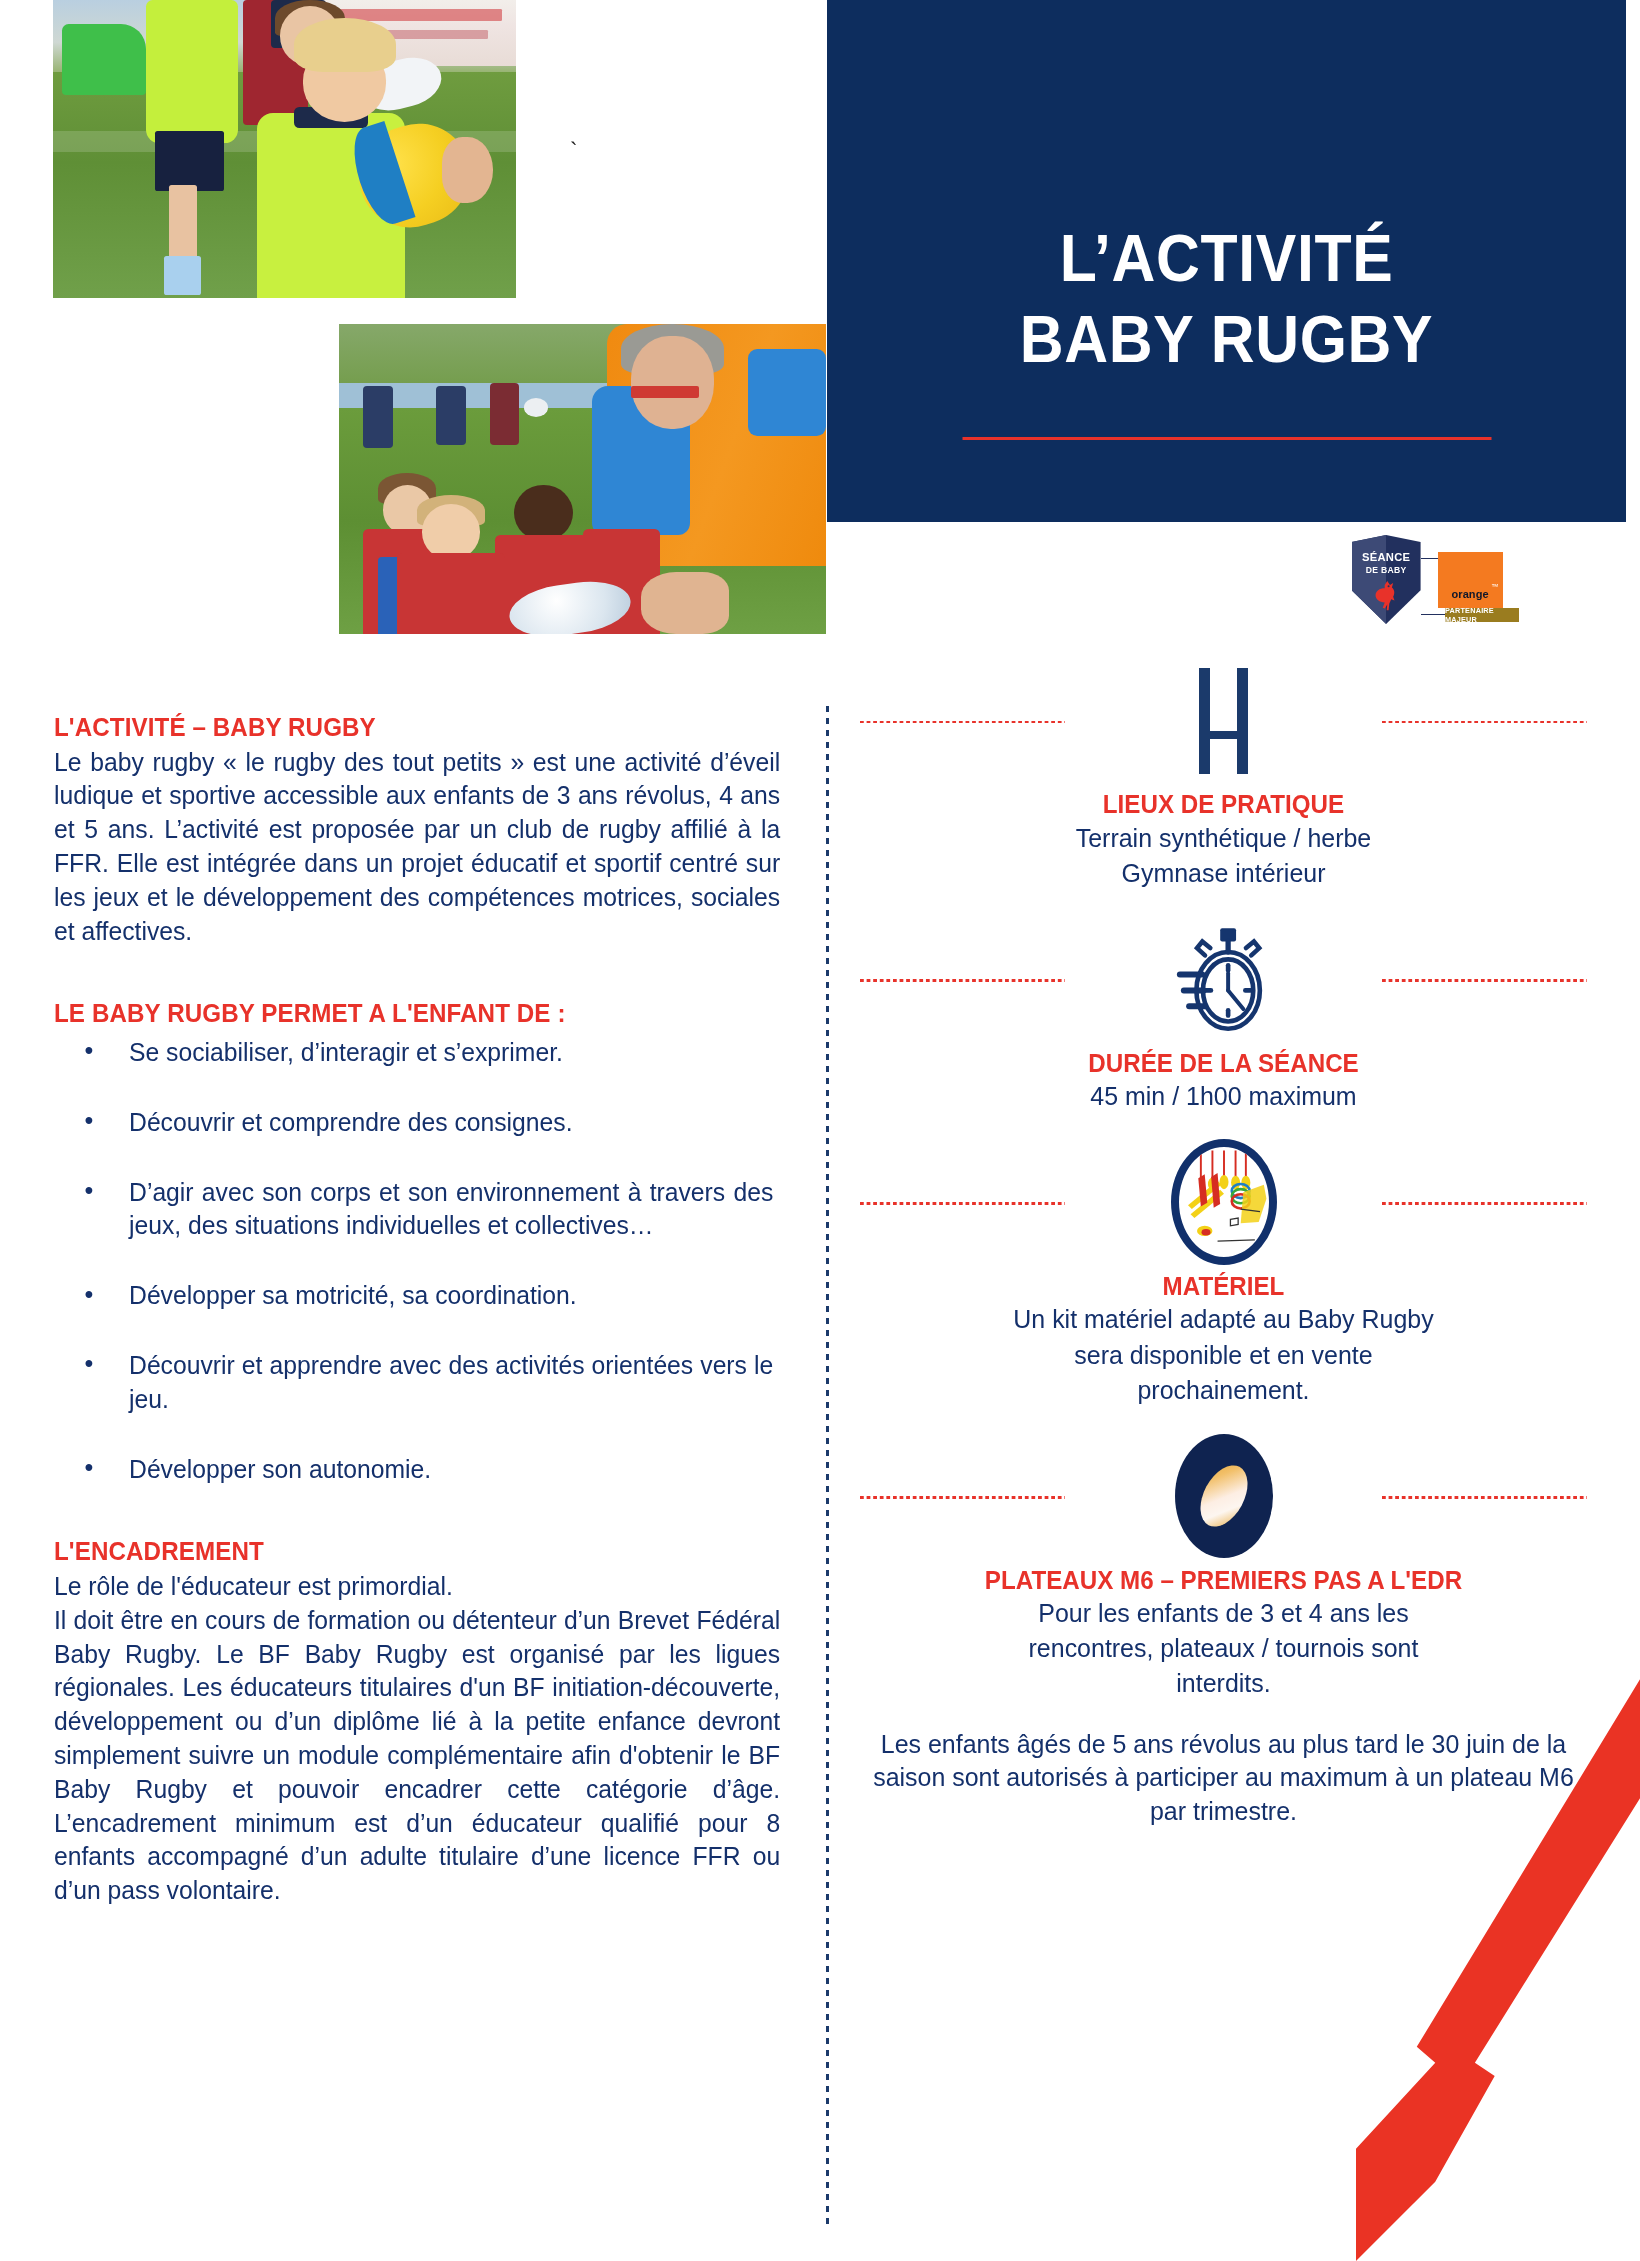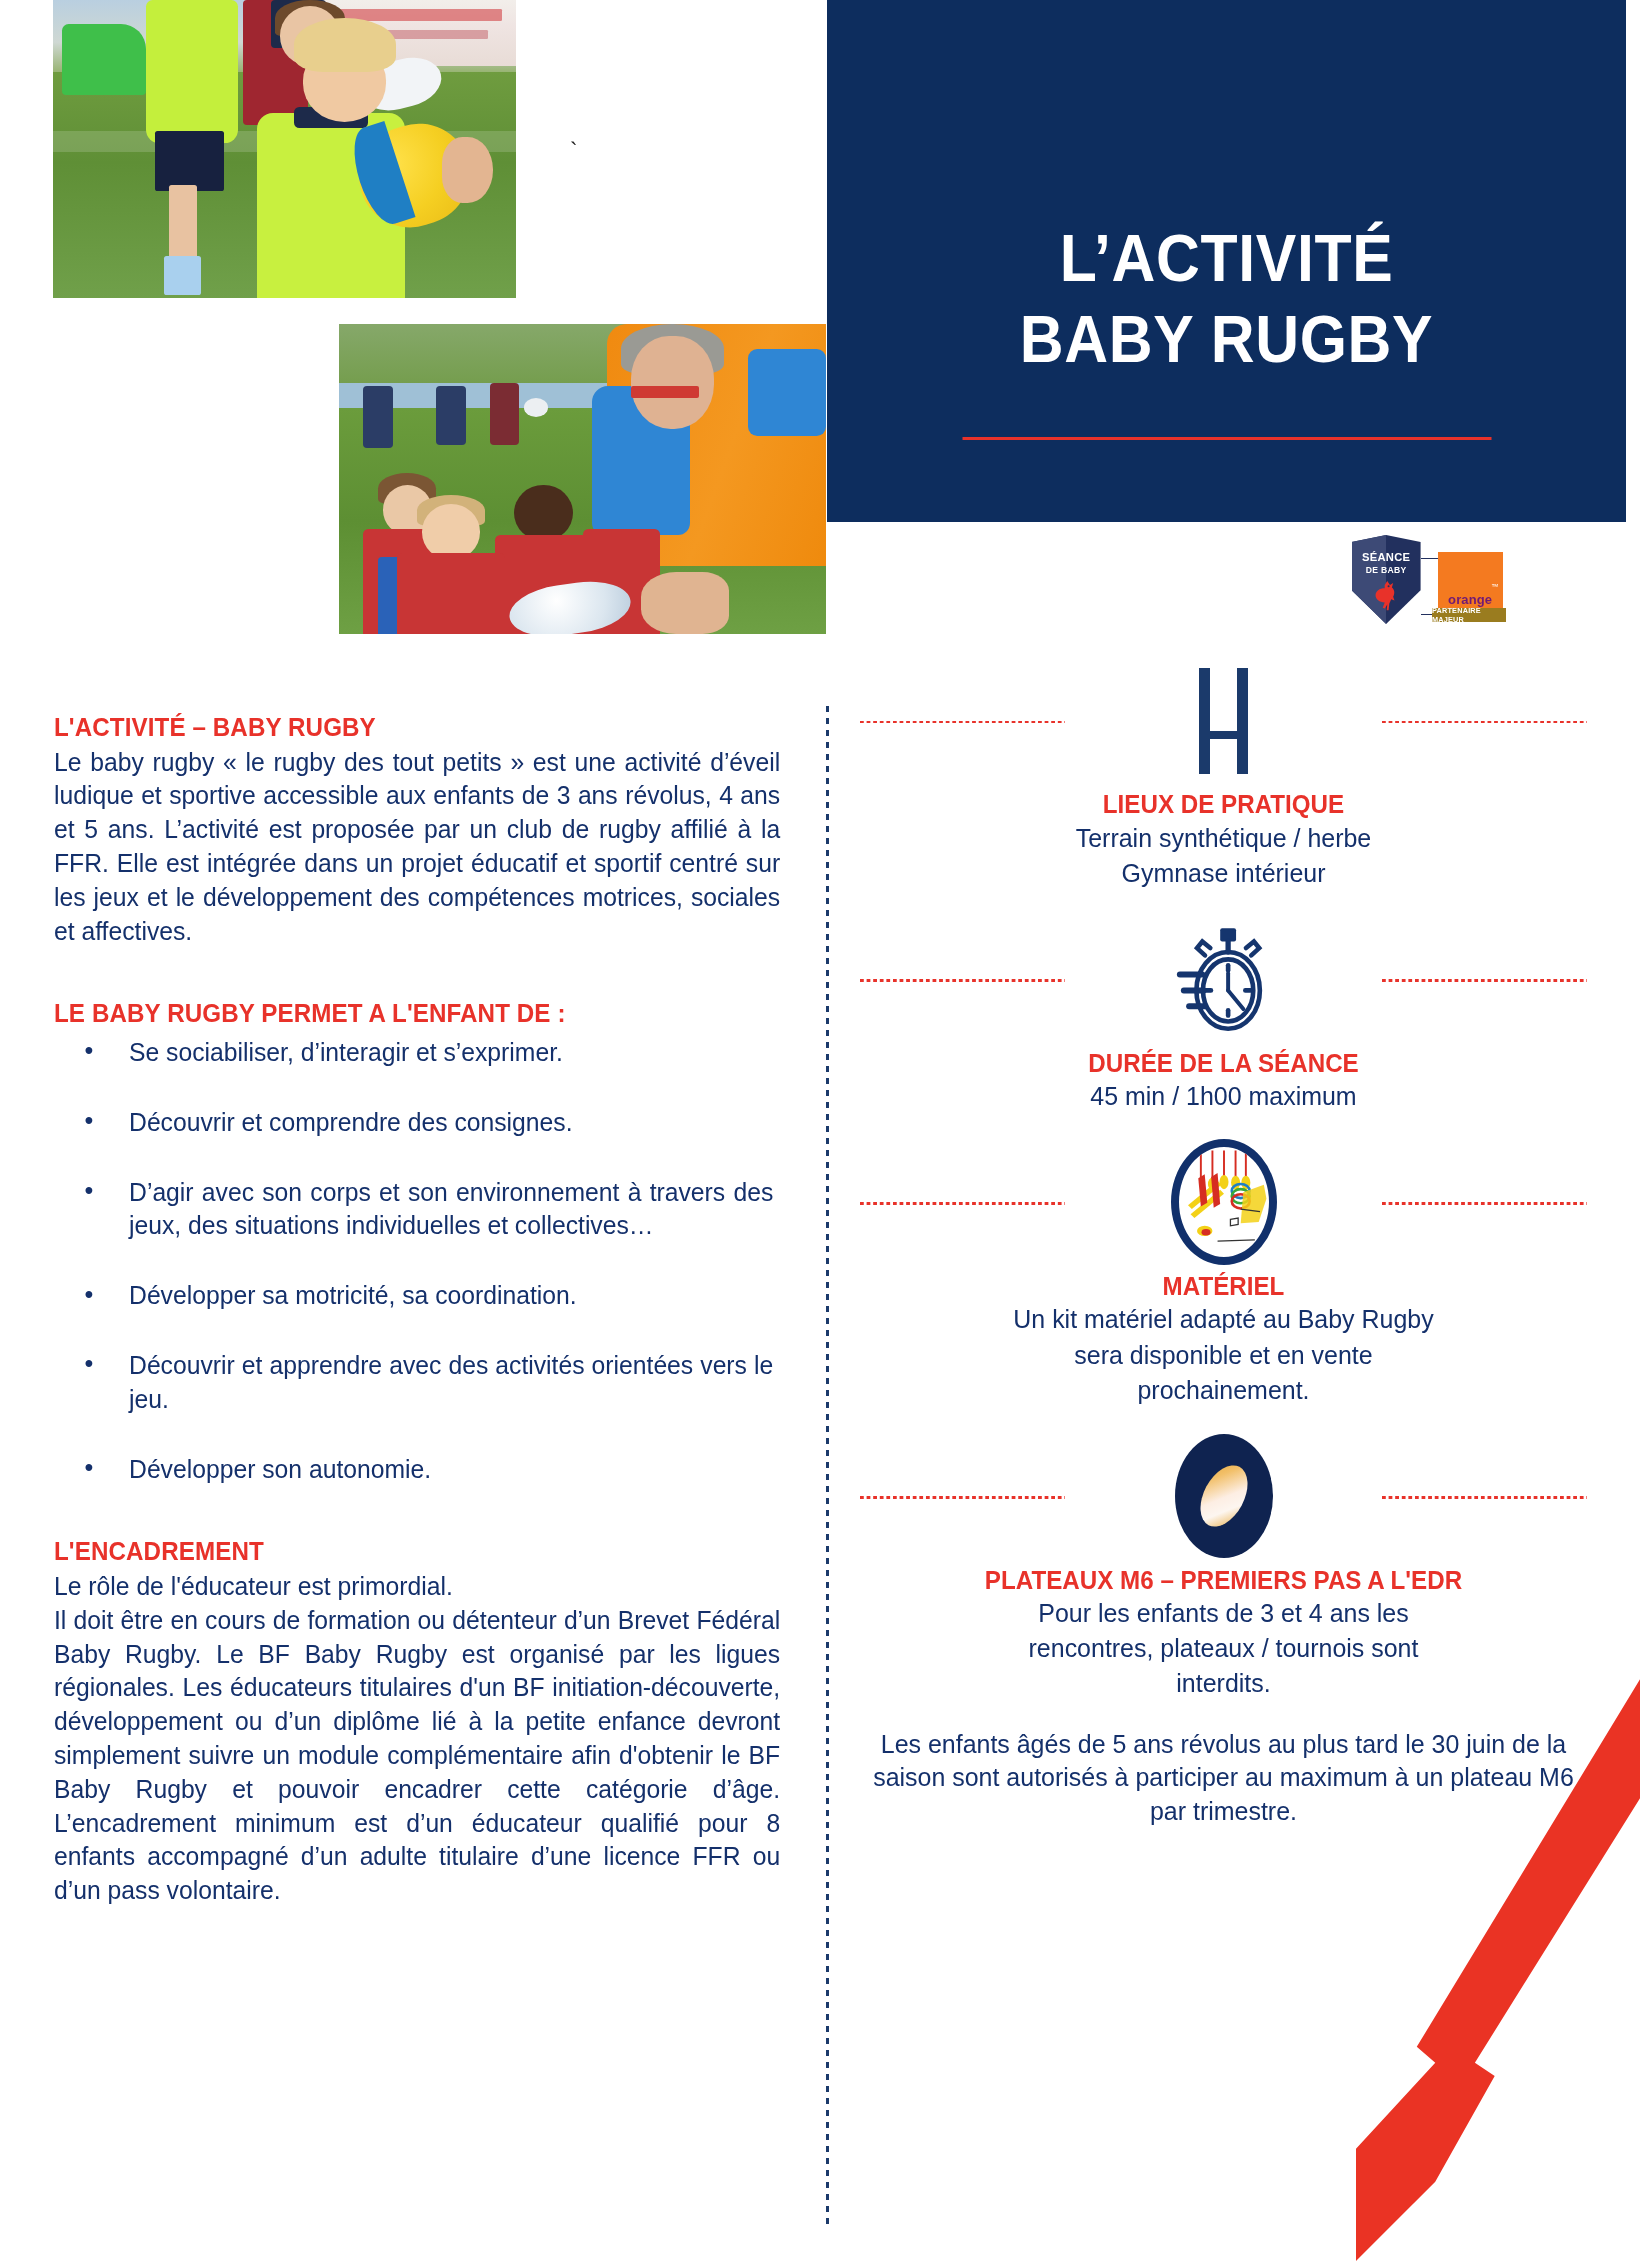--- a/index.html
+++ b/index.html
@@ -227,29 +227,29 @@
   .orange-block {
     position: relative;
     margin-left: 17px;
     width: 65px; height: 56px;
     background: #f47a20;
     display: flex;
     align-items: flex-end;
     justify-content: center;
   }
   .orange-txt {
-    color: #701a75; font-size: 13px; font-weight: 600; padding-bottom: 1px;
+    color: #0f172a; font-size: 11px; font-weight: 600; padding-bottom: 8px;
     letter-spacing: 0.1px;
   }
   .orange-sup {
     position: absolute; right: 4px; bottom: 17px;
     color:#fff; font-size: 7.3px;
   }
   .partner-bar {
-    position: absolute; left: 83px; bottom: 8px;
+    position: absolute; left: 96px; bottom: 8px;
     width: 74px; height: 14px;
     background: #9a7c1f;
     color: #fff; font-size: 7.3px; font-weight: bold;
     display: flex; align-items: center; justify-content: center;
     letter-spacing: 0.2px;
   }
 
   
   .col-divider {
     position: absolute;

